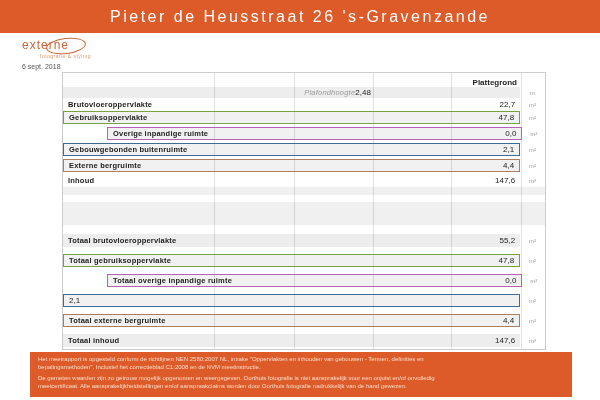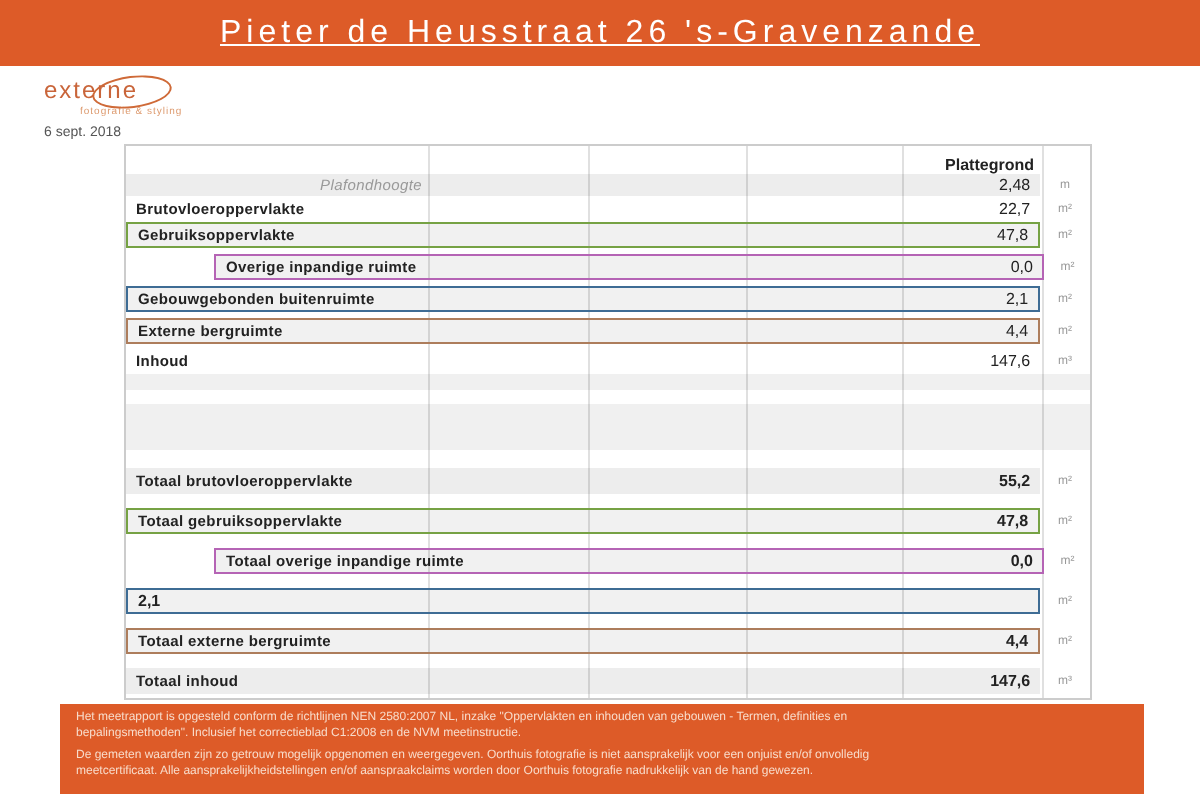--- a/index.html
+++ b/index.html
@@ -6,21 +6,21 @@
   .page{
     position:relative;width:600px;height:400px;background:#ffffff;overflow:hidden;
     font-family:"Liberation Sans",sans-serif;color:#333;
   }
   
   .header-bar{
     position:absolute;left:0;top:0;width:600px;height:33px;
     background:var(--orange,#dd5b28);display:flex;align-items:center;justify-content:center;
   }
   .header-title{
-    color:#fff;font-size:16px;letter-spacing:2.5px;font-weight:400;white-space:nowrap;text-decoration:underline;
+    color:#fff;font-size:16px;letter-spacing:2.5px;font-weight:400;white-space:nowrap;
   }
   
   .logo{position:absolute;left:22px;top:38px;width:90px;height:24px;}
   .logo-word{font-size:12px;color:#c9653a;letter-spacing:1px;position:relative;z-index:1;}
   .logo-ellipse{
     position:absolute;left:24px;top:0px;width:38px;height:14px;
     border:1px solid #cf6a38;border-radius:50%;transform:rotate(-7deg);z-index:0;
   }
   .logo-tagline{font-size:5px;color:#dd9a6e;margin-left:18px;margin-top:1px;letter-spacing:.5px;}
   .doc-date{position:absolute;left:22px;top:63px;font-size:7px;color:#555;}
@@ -35,32 +35,32 @@
   .thead-label{font-size:8px;font-weight:bold;color:#222;}
   .rowline{position:relative;z-index:1;display:flex;align-items:stretch;}
   .rowbox{
     width:459px;box-sizing:border-box;display:flex;justify-content:space-between;
     align-items:center;padding:0 5px;
   }
   .lbl{font-size:7.5px;font-weight:bold;color:#222;letter-spacing:.2px;white-space:nowrap;}
   .val{font-size:8px;color:#222;}
   .unit{width:25px;font-size:6px;color:#999;display:flex;align-items:center;justify-content:center;}
   
-  .style-plafond{background:rgba(0,0,0,0.07);}
+  .style-plafond{background:rgba(0,0,0,0.07);justify-content:center;}
   .style-plafond .lbl{font-weight:normal;font-style:italic;color:#999;width:143px;text-align:right;}
   .style-white{background:transparent;}
   .style-gray{background:rgba(0,0,0,0.07);}
   .style-green {border:1.5px solid var(--green,#76a244); background:rgba(0,0,0,0.055);}
   .style-purple{border:1.5px solid var(--purple,#b564b5);background:rgba(0,0,0,0.055);margin-left:44px;}
   .style-blue  {border:1.5px solid var(--blue,#3e6c94);  background:rgba(0,0,0,0.055);}
   .style-brown {border:1.5px solid var(--brown,#ad7d5c); background:rgba(0,0,0,0.055);}
   .toprow{height:11px;margin-bottom:1px;}
   .toprow.bordered{height:13px;margin-bottom:3px;}
   .totalrow{height:13px;margin-bottom:7px;}
-  .totalrow .val{font-weight:bold;text-align:right;}
+  .totalrow .val{font-weight:normal;text-align:right;}
   .stripe{position:relative;z-index:1;height:7.5px;}
   .stripe.g{background:rgba(0,0,0,0.06);}
   
   .footer{
     position:absolute;left:30px;top:352px;width:542px;height:45px;
     background:var(--orange,#dd5b28);color:#fff;box-sizing:border-box;
     padding:4px 8px;
   }
   .footer p{margin:0 0 4px 0;font-size:6px;line-height:1.25;color:#f8dccb;max-width:420px;}
 </style>

